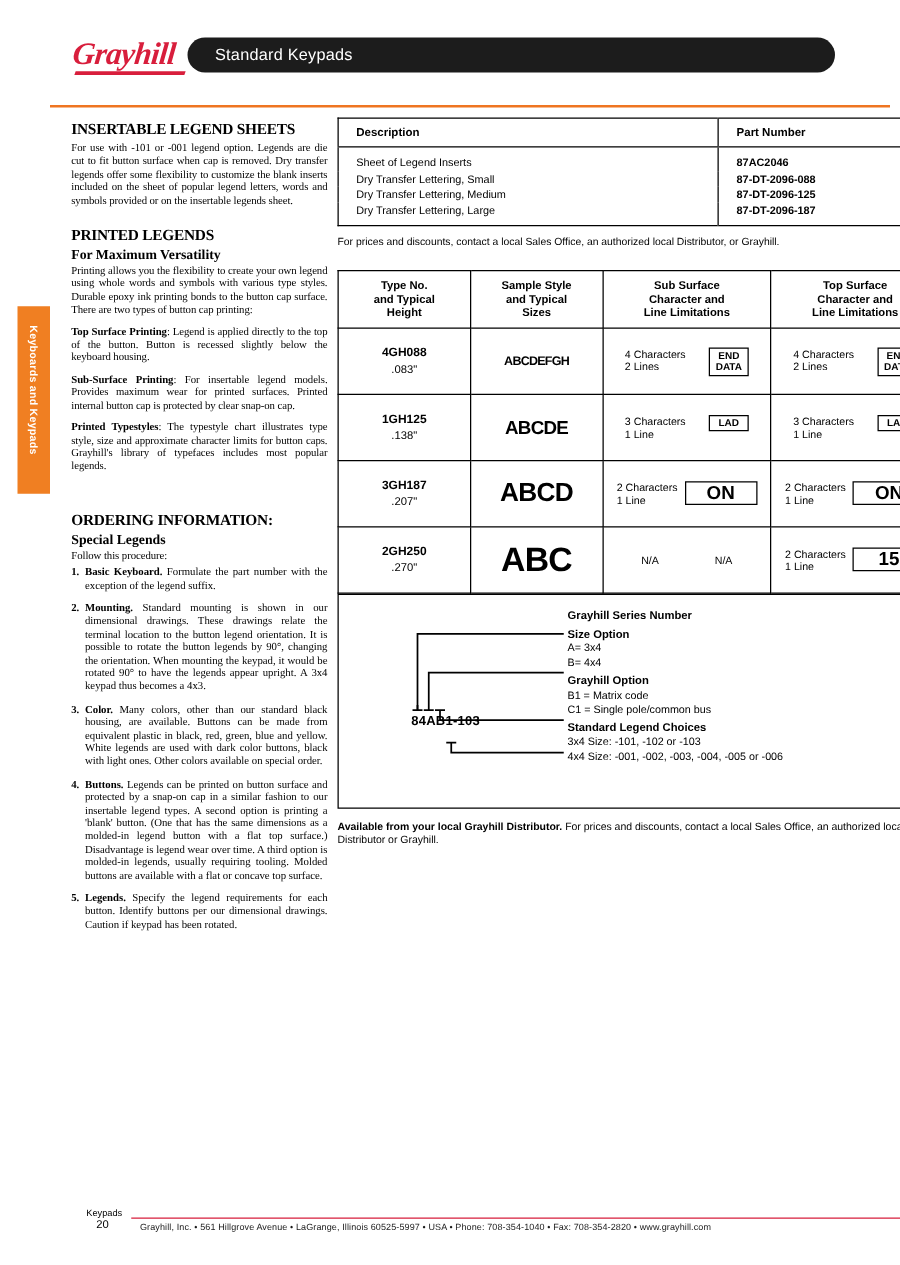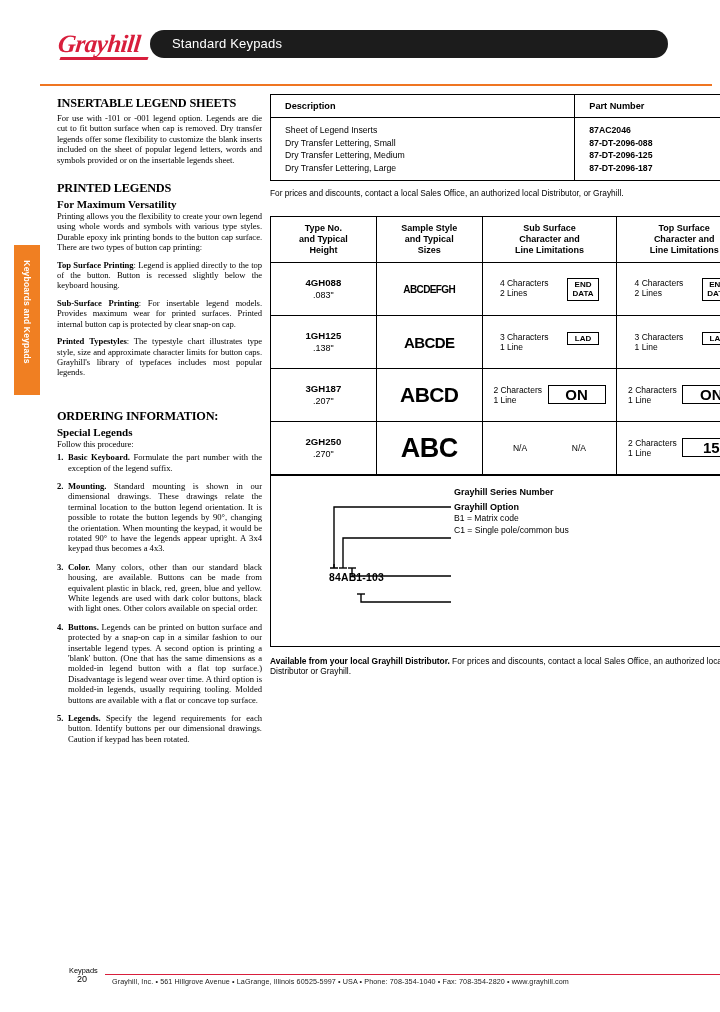--- a/index.html
+++ b/index.html
@@ -354,23 +354,33 @@
           <path d="M77,92 L85,92"></path>
           <path d="M90,118 L90,126 L180,126"></path>
           <path d="M86,118 L94,118"></path>
         </g>
       </svg>
       <div class="oi-labels" id="oi-labels">
           <div class="oi-group">
             <div class="oi-head">Grayhill Series Number</div>
           </div>
           <div class="oi-group">
+            <div class="oi-head">Size Option</div>
+            <div class="oi-sub">A= 3x4</div>
+            <div class="oi-sub">B= 4x4</div>
+          </div>
+          <div class="oi-group">
             <div class="oi-head">Grayhill Option</div>
             <div class="oi-sub">B1 = Matrix code</div>
             <div class="oi-sub">C1 = Single pole/common bus</div>
+          </div>
+          <div class="oi-group">
+            <div class="oi-head">Standard Legend Choices</div>
+            <div class="oi-sub">3x4 Size: -101, -102 or -103</div>
+            <div class="oi-sub">4x4 Size: -001, -002, -003, -004, -005 or -006</div>
           </div>
         </div>
       <div class="oi-part">84AB1-103</div>
     </div>
     <p class="avail"><b>Available from your local Grayhill Distributor.</b><span> For prices and discounts, contact a local Sales Office, an authorized local Distributor or Grayhill.</span></p>
   </div>
 
   <div class="footer">
     <div class="f-sec">Keypads</div>
     <div class="f-page">20</div>

